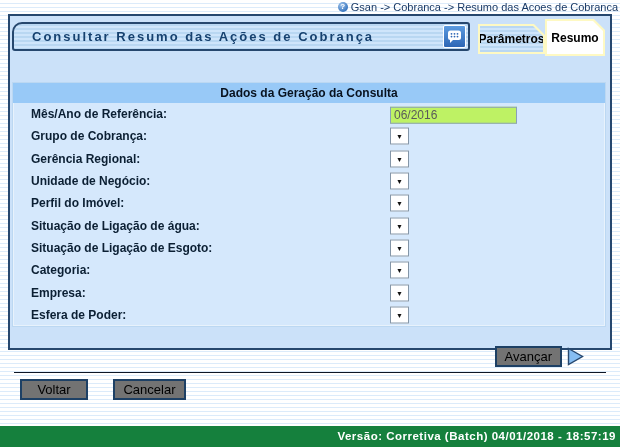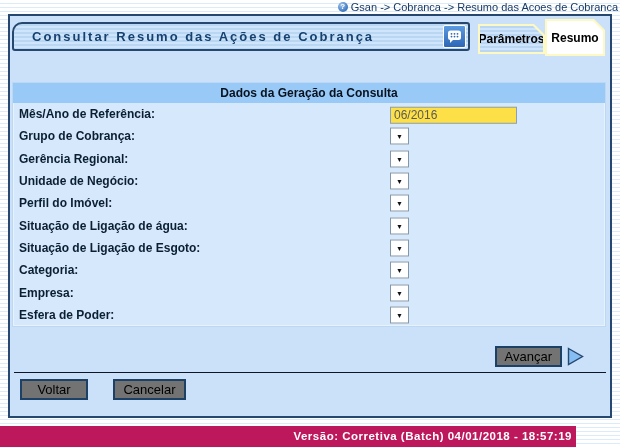--- a/index.html
+++ b/index.html
@@ -19,21 +19,21 @@
   }
   .help-dot {
     width:10px; height:10px; border-radius:50%;
     background:radial-gradient(circle at 35% 30%, #9fc4ec, #3c78c0 70%);
     color:#fff; font-size:8px; font-weight:bold; line-height:10px; text-align:center;
     flex:0 0 auto;
   }
 
   
   .window {
-    position:absolute; left:8px; top:14px; width:604px; height:404px;
+    position:absolute; left:8px; top:14px; width:604px; height:336px;
     background:#cbe1f9; border:2px solid #26476e;
   }
 
   
   .titlebar {
     position:absolute; left:2px; top:6px; width:458px; height:29px;
     border:2px solid #26476e; border-radius:10px 3px 3px 3px;
     background:repeating-linear-gradient(180deg,#b9d7f2 0 2px,#cfe5fb 2px 4px);
     display:flex; align-items:center;
     padding-left:18px; padding-right:28px;
@@ -72,24 +72,24 @@
     background:#d5e8fc; border:1px solid #bcd8f2;
     box-shadow:0 0 0 1px #e8f2fc inset;
   }
   .panel-header {
     height:20px; background:#98c9f7;
     display:flex; align-items:center; justify-content:center;
     font-size:12px; font-weight:bold; color:#08121f;
   }
   .rows { position:relative; }
   .row { position:relative; height:22.3px; display:flex; align-items:center; }
-  .row .flabel { padding-left:6px; font-size:12px; font-weight:bold; color:#0b1f33; }
+  .row .flabel { padding-left:6px; font-size:12px; font-weight:bold; color:#0b1f33;margin-left:12px; }
   .row .control { position:absolute; left:377px; top:50%; transform:translateY(-50%); }
   .txt-disabled {
-    width:127px; height:17px; background:#fde047; border:1px solid #8aa0b8;
+    width:127px; height:17px; background:#bef264; border:1px solid #8aa0b8;
     font-family:"Liberation Sans",sans-serif; font-size:12px; color:#5a5a5a; padding-left:3px;
   }
   .selbox {
     width:19px; height:17px; background:#ffffff; border:1px solid #8496a8;
     display:flex; align-items:center; justify-content:center;
   }
   .selbox::after { content:"▼"; font-size:7px; color:#111; }
 
   
   .advance-wrap {
@@ -108,22 +108,22 @@
   }
   .bottom-btns {
     position:absolute; left:10px; top:363px;
     display:flex; gap:25px;
   }
   .btn-voltar { min-width:68px; }
   .btn-cancelar { min-width:73px; }
 
   
   .footer {
-    position:absolute; left:0; bottom:0; width:576px; height:21px;
-    background:#be185d; color:#ffffff;
+    position:absolute; left:0; bottom:0; width:620px; height:21px;
+    background:#15803d; color:#ffffff;
     font-size:11.5px; font-weight:bold; letter-spacing:0.5px;
     line-height:21px; text-align:right; padding-right:4px;
   }
 </style>
 </head>
 <body>
 
 <div class="breadcrumb">
   <span class="help-dot">?</span>
   <span>Gsan -&gt; Cobranca -&gt; Resumo das Acoes de Cobranca</span>

